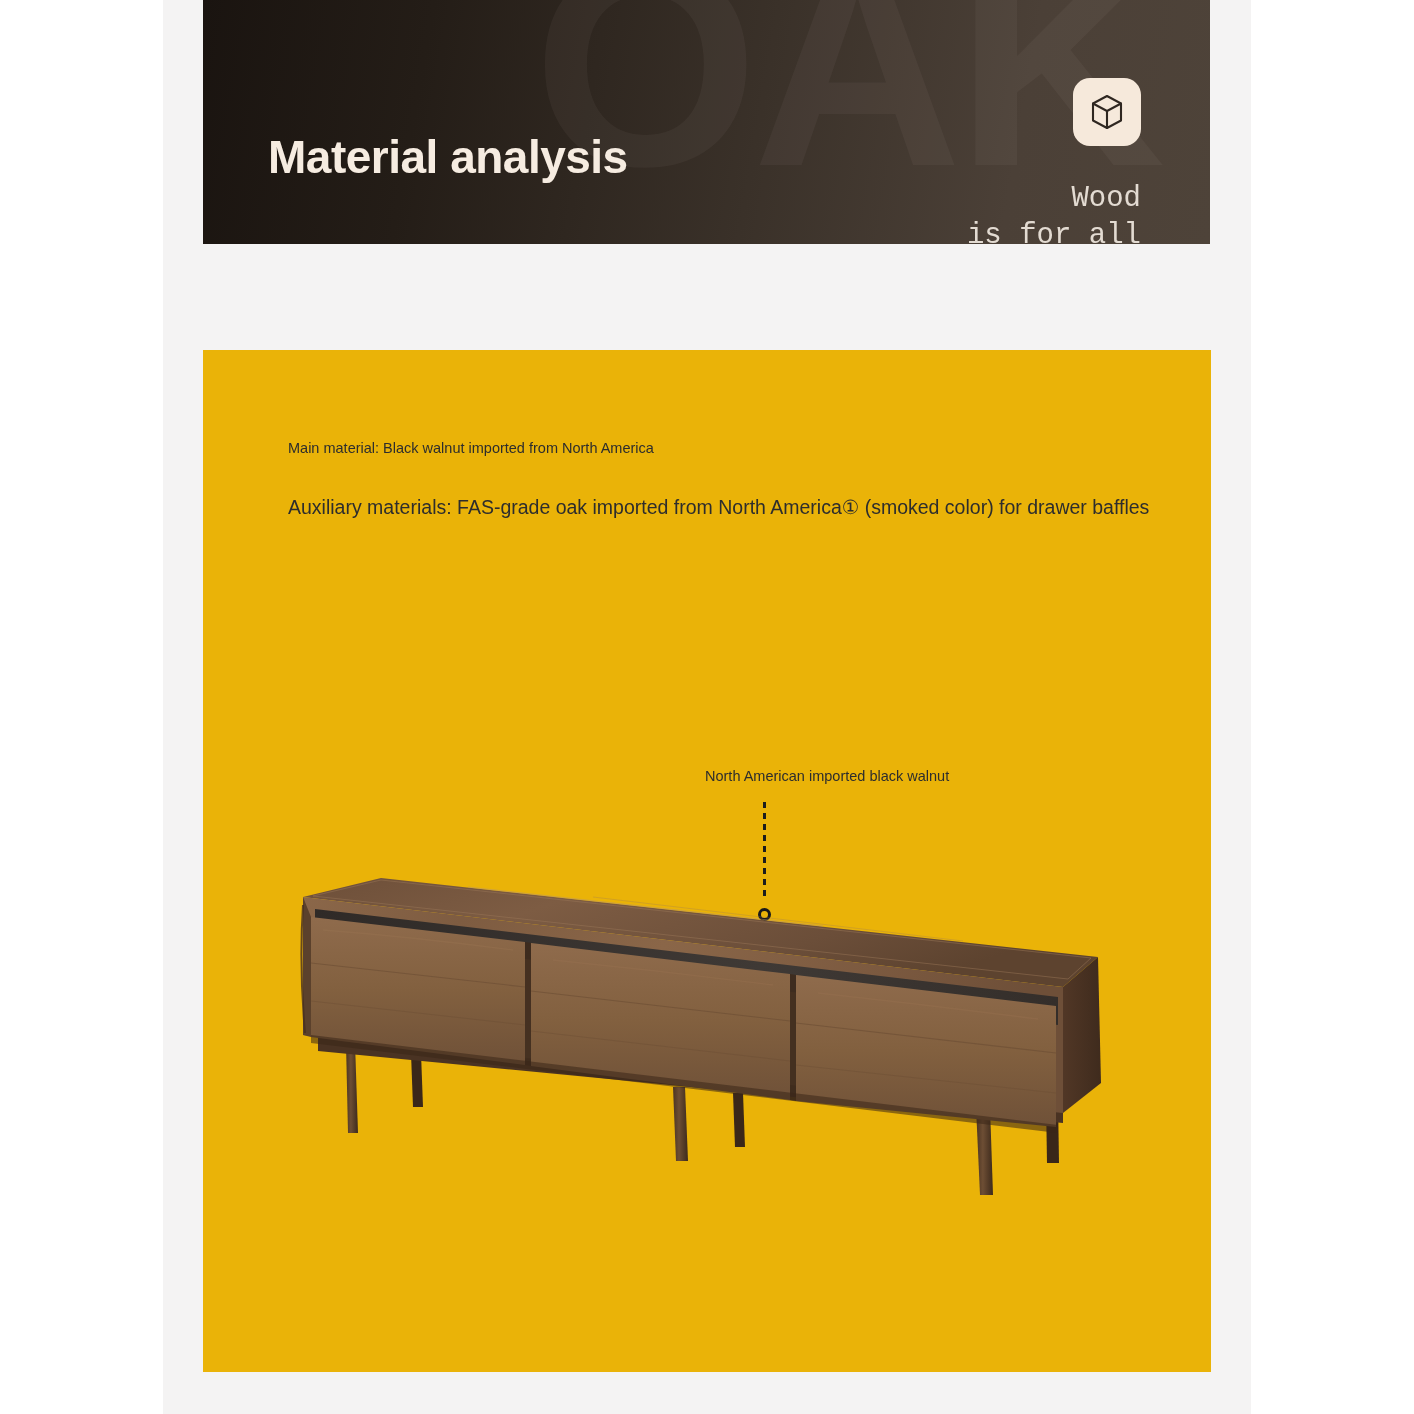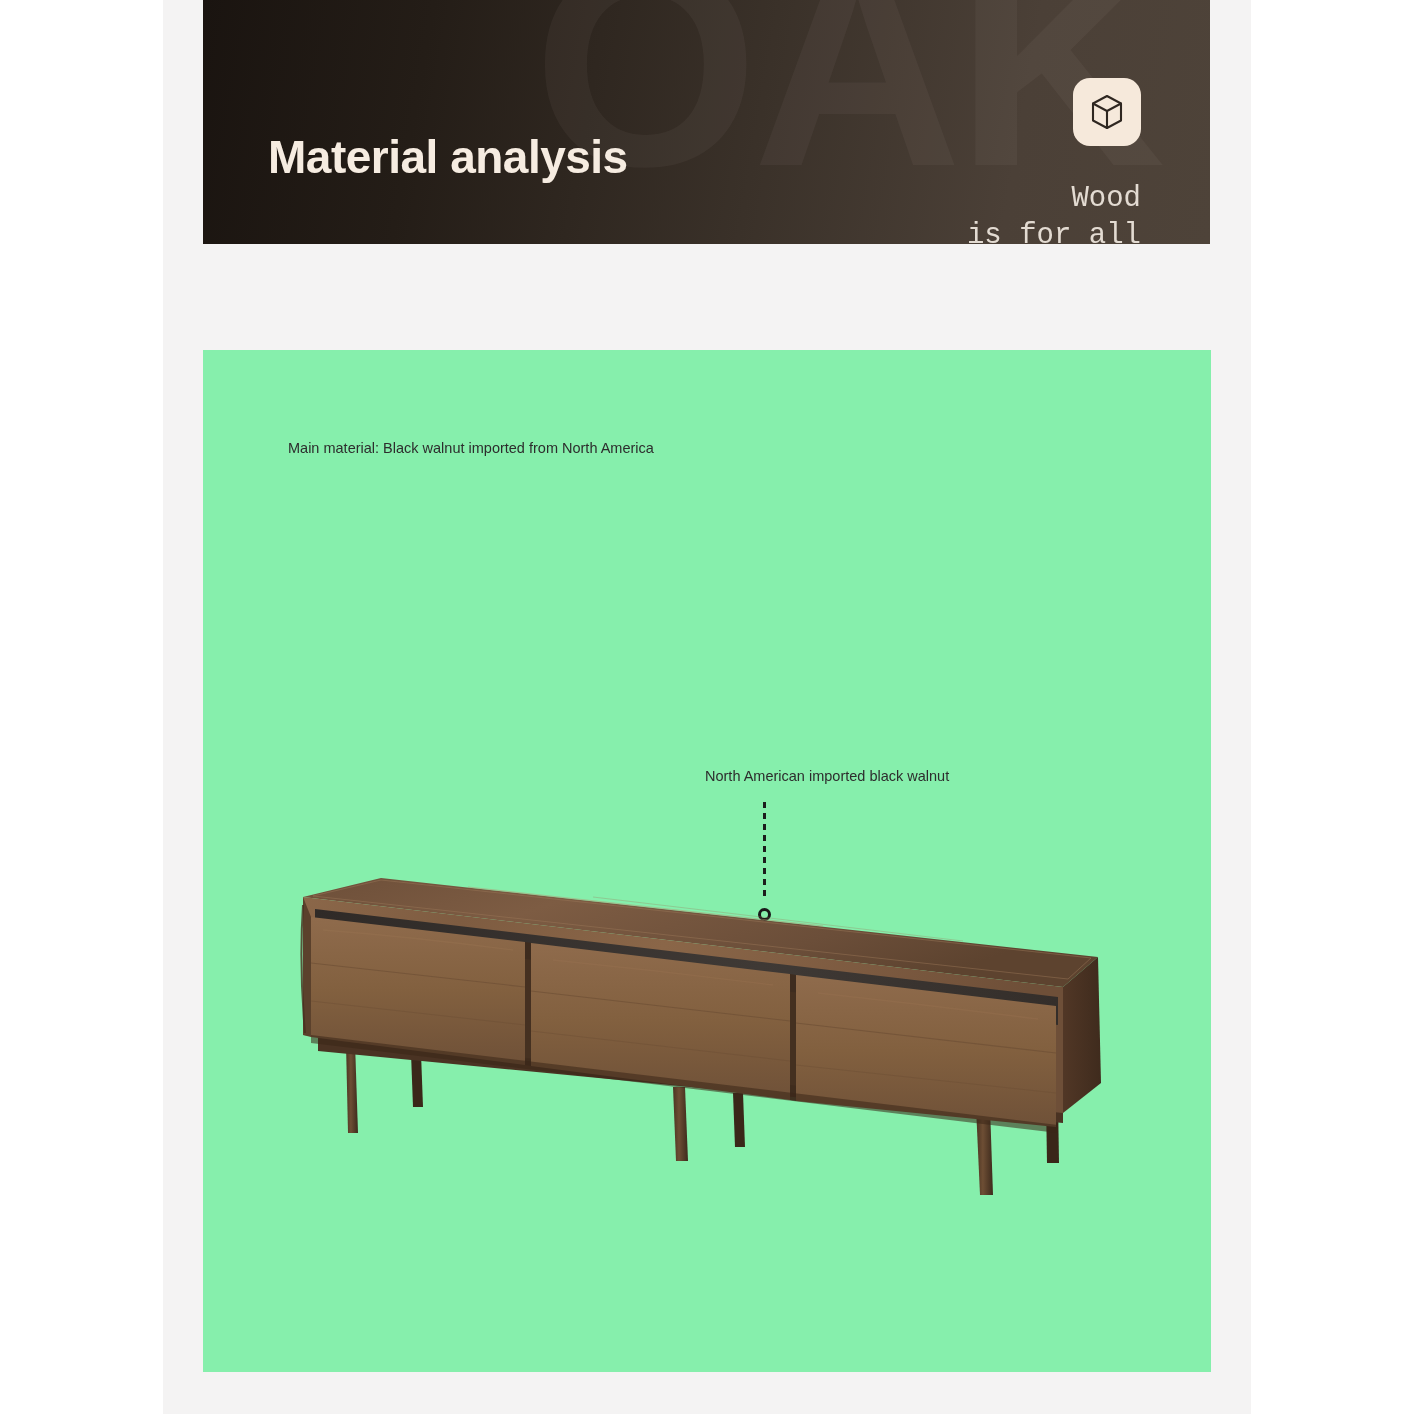--- a/index.html
+++ b/index.html
@@ -73,21 +73,21 @@
     line-height:1.28;
     font-weight:400;
     font-family:Liberation Mono, monospace;
   }
   .tagline div{ white-space:nowrap; }
 
   
   .card{
     position:absolute;
     left:203px; top:350px; width:1008px; height:1022px;
-    background:#86efac;
+    background:#eab308;
   }
 
   .copy{
     position:absolute; left:85px; top:88px; width:840px;
   }
   .copy p{
     color:#2d2d2d;
     font-size:14.5px;
     line-height:1.45;
     margin:0 0 34px 0;
@@ -154,20 +154,21 @@
     <div class="tagline">
       <div>Wood</div>
       <div>is for all</div>
     </div>
   </div>
 
   <div class="card">
 
     <div class="copy">
       <p>Main material: Black walnut imported from North America</p>
+      <p class="big">Auxiliary materials: FAS-grade oak imported from North America① (smoked color) for drawer baffles</p>
     </div>
 
     <div class="callout-label">North American imported black walnut</div>
     <div class="callout-line"></div>
     <div class="callout-dot"></div>
 
     <div class="furniture">
       <svg viewBox="0 0 900 340" preserveAspectRatio="xMidYMid meet">
         <defs>
           <linearGradient id="gTop" x1="0" y1="0" x2="1" y2="0.4">

